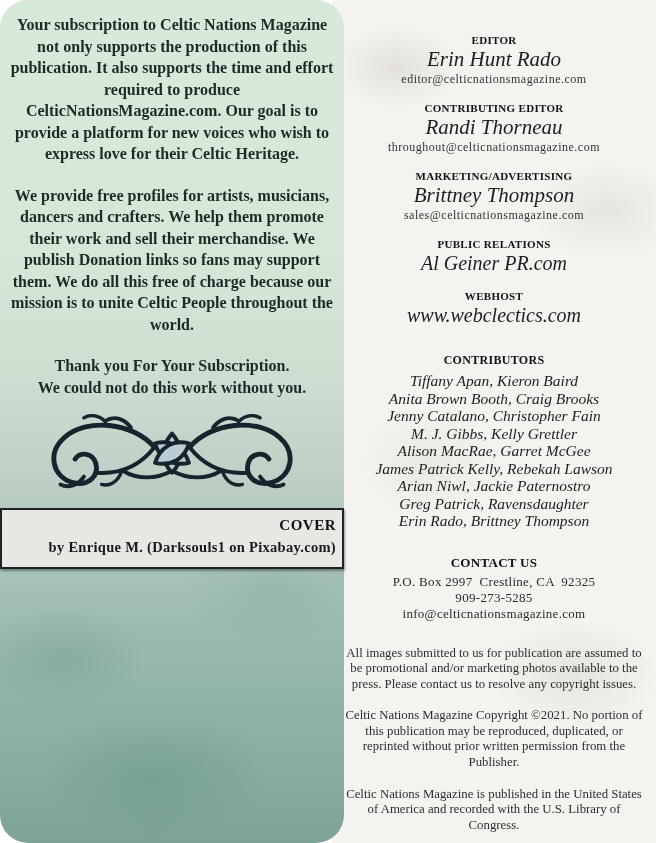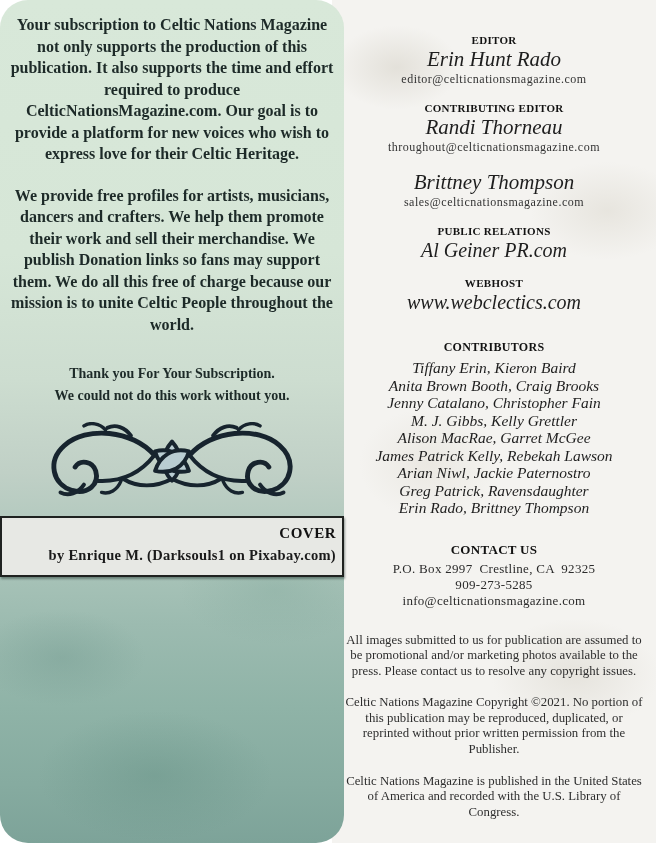--- a/index.html
+++ b/index.html
@@ -70,21 +70,21 @@
                       #abc5ba 66%, #9cbbb0 74%, #8fb3a7 84%, #86aba0 93%, #7da399 100%);
     border-radius: 28px;
   }
   .left-par {
     font-weight:bold; color:#1d2a28;
     font-size:16px; line-height:21.5px;
     padding:0 10px;
   }
   .par-1 { padding-top:14px; }
   .par-2 { margin-top:20px; }
-  .thanks { margin-top:28px; font-weight:bold; color:#1d2a28; font-size:14px; line-height:21.5px; }
+  .thanks { margin-top:20px; font-weight:bold; color:#1d2a28; font-size:16px; line-height:21.5px; }
 
   .flourish { display:block; margin:16px auto 4px; }
 
   .cover-box {
     width:344px; margin:2px auto 0;
     background:#e7e8e4; border:2px solid #1f2220;
     box-shadow:1px 2px 2px rgba(30,50,45,.45);
     padding:7px 6px 11px; text-align:right;
   }
   .cover-heading { font-weight:bold; font-size:15px; letter-spacing:.5px; color:#111; }
@@ -189,37 +189,38 @@
       <div class="role-email">editor@celticnationsmagazine.com</div>
     </div>
 
     <div class="role">
       <div class="role-title">CONTRIBUTING EDITOR</div>
       <div class="role-name">Randi Thorneau</div>
       <div class="role-email">throughout@celticnationsmagazine.com</div>
     </div>
 
     <div class="role">
+      <div class="role-title">MARKETING/ADVERTISING</div>
       <div class="role-name">Brittney Thompson</div>
       <div class="role-email">sales@celticnationsmagazine.com</div>
     </div>
 
     <div class="role role-compact">
       <div class="role-title">PUBLIC RELATIONS</div>
       <div class="role-name">Al Geiner PR.com</div>
     </div>
 
     <div class="role role-compact">
       <div class="role-title">WEBHOST</div>
       <div class="role-name">www.webclectics.com</div>
     </div>
 
     <div class="contrib">
       <div class="contrib-heading">CONTRIBUTORS</div>
-      <div class="contrib-line">Tiffany Erin, Kieron Baird</div>
+      <div class="contrib-line">Tiffany Apan, Kieron Baird</div>
       <div class="contrib-line">Anita Brown Booth, Craig Brooks</div>
       <div class="contrib-line">Jenny Catalano, Christopher Fain</div>
       <div class="contrib-line">M. J. Gibbs, Kelly Grettler</div>
       <div class="contrib-line">Alison MacRae, Garret McGee</div>
       <div class="contrib-line">James Patrick Kelly, Rebekah Lawson</div>
       <div class="contrib-line">Arian Niwl, Jackie Paternostro</div>
       <div class="contrib-line">Greg Patrick, Ravensdaughter</div>
       <div class="contrib-line">Erin Rado, Brittney Thompson</div>
     </div>
 

